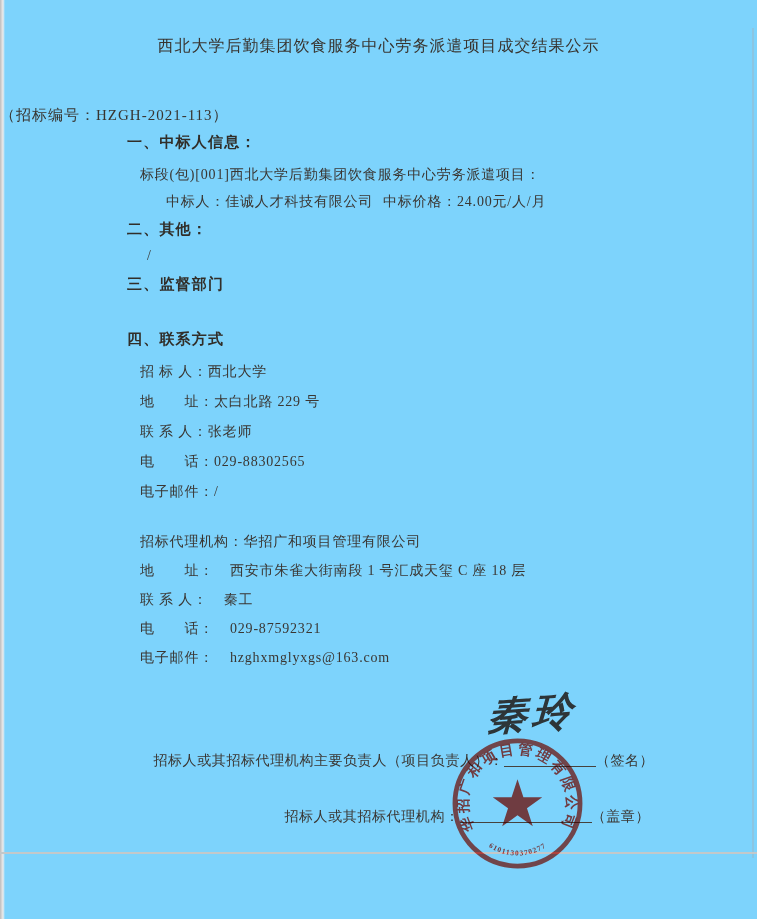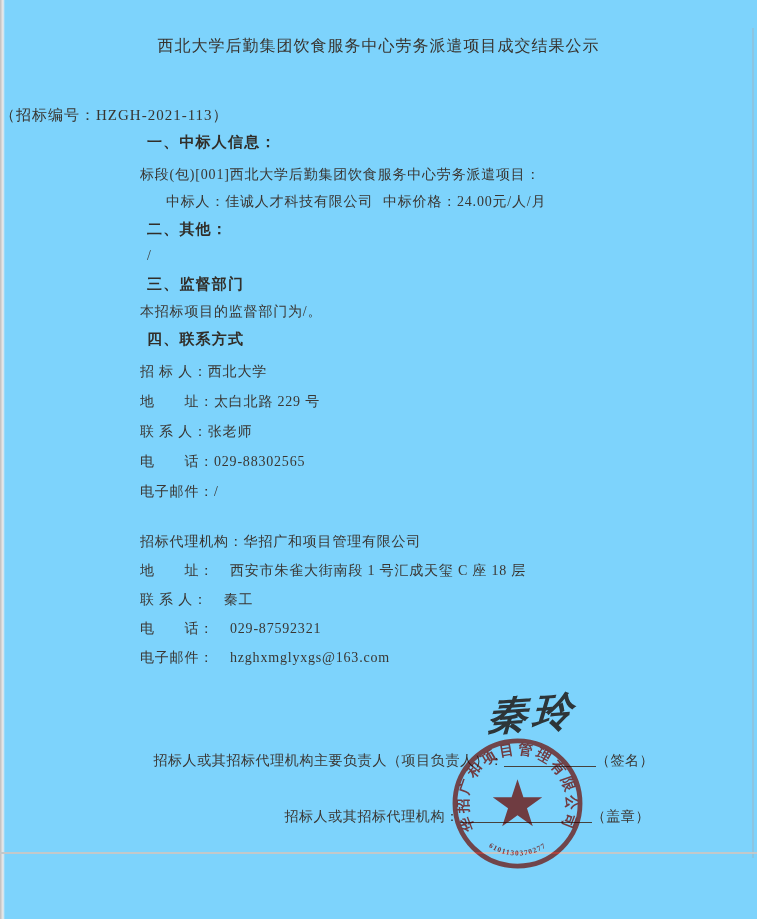--- a/index.html
+++ b/index.html
@@ -17,21 +17,21 @@
   .scan-edge-right {
     left:752px; top:28px; width:2px; height:830px;
     background:rgba(170,172,174,.35);
   }
   .scan-line-bottom {
     left:0; top:852px; width:757px; height:2px;
     background:#c3c8ca;
   }
   .title   { top:36px; left:0; width:757px; text-align:center; font-size:16px; letter-spacing:1px; color:#38342f; }
   .subtitle{ top:67px; left:0; width:757px; font-size:15px; letter-spacing:1px; color:#38342f;margin-top:39px; }
-  .heading { font-size:15px; font-weight:bold; letter-spacing:1.2px; color:#312e29; white-space:pre;margin-left:20px; }
+  .heading { font-size:15px; font-weight:bold; letter-spacing:1.2px; color:#312e29; white-space:pre; }
   .btext   { font-size:14px; letter-spacing:.8px; white-space:pre; }
   .row     { font-size:14px; letter-spacing:.8px; white-space:pre; }
   .row .lbl{ white-space:pre;margin-top:20px; }
   .agency-gap { margin-left:16px; }
   .footer-line { font-size:14px; letter-spacing:.6px; white-space:pre; }
   .blank-line { display:inline-block; border-bottom:1.5px solid #46423d; height:14px; vertical-align:-2px; }
   .blank-sign  { width:92px; }
   .blank-stamp { width:132px; }
   .seal {
     left:444px; top:734px; width:147px; height:139px;
@@ -61,21 +61,20 @@
   <div class="abs btext" style="top:166px;left:140px">标段(包)[001]西北大学后勤集团饮食服务中心劳务派遣项目：</div>
   <div class="abs" style="top:193px;left:0;width:757px">
     <span class="abs btext" style="left:166px;top:0">中标人：佳诚人才科技有限公司</span>
     <span class="abs btext" style="left:383px;top:0">中标价格：24.00元/人/月</span>
   </div>
 
   <div class="abs heading" style="top:220px;left:127px">二、其他：</div>
   <div class="abs btext" style="top:248px;left:147px">/</div>
 
   <div class="abs heading" style="top:275px;left:127px">三、监督部门</div>
-  <div class="abs btext" style="top:303px;left:140px">本招标项目的监督部门为/。</div>
 
   <div class="abs heading" style="top:330px;left:127px">四、联系方式</div>
 
   <div class="abs row" style="top:363px;left:140px"><span class="lbl">招 标 人：</span><span>西北大学</span></div>
   <div class="abs row" style="top:393px;left:140px"><span class="lbl">地　　址：</span><span>太白北路 229 号</span></div>
   <div class="abs row" style="top:423px;left:140px"><span class="lbl">联 系 人：</span><span>张老师</span></div>
   <div class="abs row" style="top:453px;left:140px"><span class="lbl">电　　话：</span><span>029-88302565</span></div>
   <div class="abs row" style="top:483px;left:140px"><span class="lbl">电子邮件：</span><span>/</span></div>
 
   <div class="abs row" style="top:533px;left:140px"><span class="lbl">招标代理机构：</span><span>华招广和项目管理有限公司</span></div>

